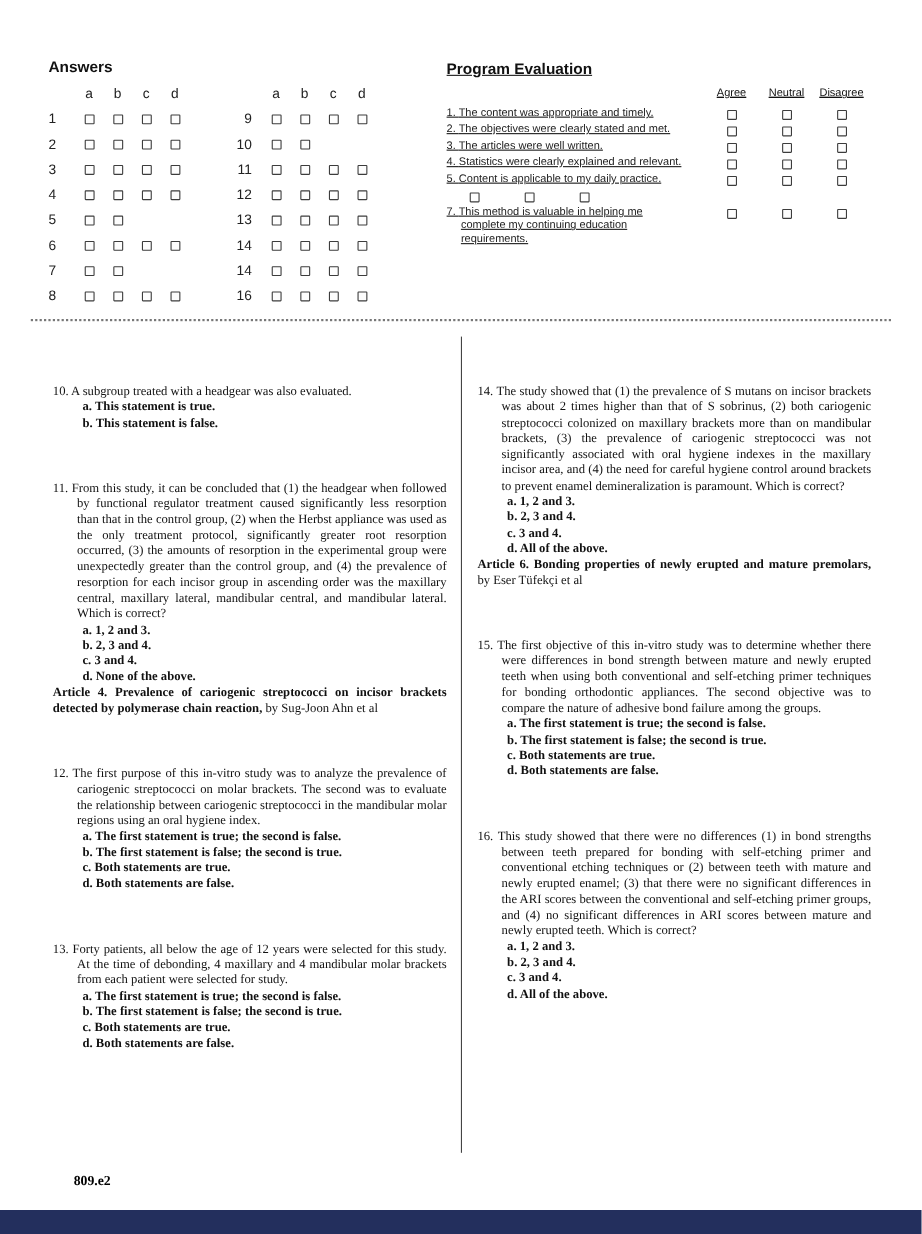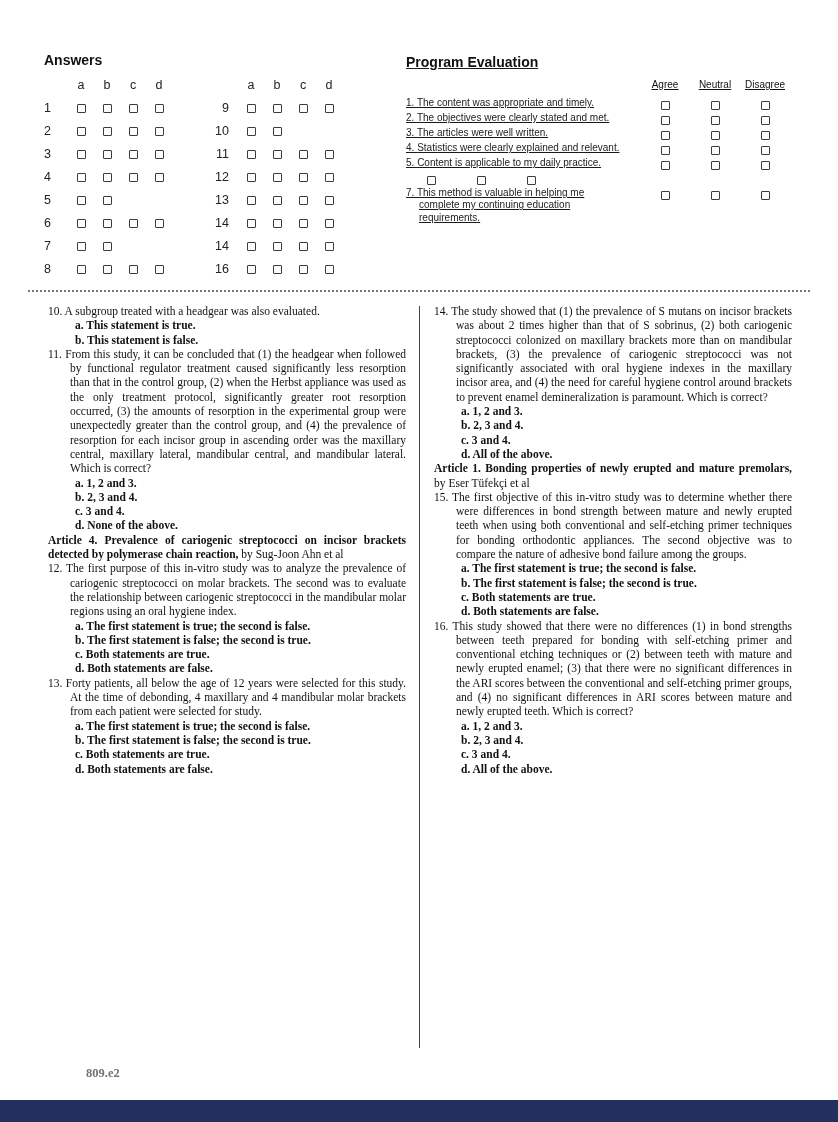--- a/index.html
+++ b/index.html
@@ -36,28 +36,28 @@
     width: 234px; font-size: 10px; line-height: 12.3px; color: #222;
     padding-left: 13px; text-indent: -13px;
   }
   .dotted-divider { border-top: 2px dotted #777; margin: 10px 28px 0 28px; height: 0; }
   .body-columns {
     display: flex; padding: 12px 0 0 48px;
     font-family: "Liberation Serif", serif;
   }
   .col { width: 358px; font-size: 11.5px; line-height: 14.3px; color: #111; }
   .v-divider { width: 1px; background: #444; margin: 2px 14px 0 13px; height: 742px; flex-shrink: 0; }
-  .q-text { text-align: justify; padding-left: 22px; text-indent: -22px; }
+  .q-text { text-align: justify; padding-left: 22px; text-indent: -22px; margin-top: 45px; }
   .option { padding-left: 40px; text-indent: -13px; text-align: left; font-weight: bold; }
   .article-heading { text-align: justify; }
   .article-heading .bold { font-weight: bold; }
   .footer {
-    position: absolute; left: 86px; top: 1066px;
+    position: absolute; left: 67px; top: 1066px;
     font-family: "Liberation Serif", serif; font-weight: bold;
-    font-size: 12.5px; color: #737373;
+    font-size: 12.5px; color: #000000;
   }
   .bottom-bar { position: absolute; left: 0; right: 0; bottom: 0; height: 22px; }
 </style>
 </head>
 <body>
 
 <div class="page">
 
   <div class="top-section">
 
@@ -286,21 +286,21 @@
       </div>
     <div class="v-divider" style="background: rgb(68, 68, 68);"></div>
     <div class="col" id="right-col">
         <div class="question">
           <div class="q-text"><span class="q-num">14.</span> The study showed that (1) the prevalence of S mutans on incisor brackets was about 2 times higher than that of S sobrinus, (2) both cariogenic streptococci colonized on maxillary brackets more than on mandibular brackets, (3) the prevalence of cariogenic streptococci was not significantly associated with oral hygiene indexes in the maxillary incisor area, and (4) the need for careful hygiene control around brackets to prevent enamel demineralization is paramount. Which is correct?</div>
           <div class="option"><span class="opt-letter">a.</span> 1, 2 and 3.</div>
           <div class="option"><span class="opt-letter">b.</span> 2, 3 and 4.</div>
           <div class="option"><span class="opt-letter">c.</span> 3 and 4.</div>
           <div class="option"><span class="opt-letter">d.</span> All of the above.</div>
         </div>
-        <div class="article-heading"><span class="bold">Article 1. Bonding properties of newly erupted and mature premolars, </span><span>by Eser Tüfekçi et al</span></div>
+        <div class="article-heading"><span class="bold">Article 6. Bonding properties of newly erupted and mature premolars, </span><span>by Eser Tüfekçi et al</span></div>
         <div class="question">
           <div class="q-text"><span class="q-num">15.</span> The first objective of this in-vitro study was to determine whether there were differences in bond strength between mature and newly erupted teeth when using both conventional and self-etching primer techniques for bonding orthodontic appliances. The second objective was to compare the nature of adhesive bond failure among the groups.</div>
           <div class="option"><span class="opt-letter">a.</span> The first statement is true; the second is false.</div>
           <div class="option"><span class="opt-letter">b.</span> The first statement is false; the second is true.</div>
           <div class="option"><span class="opt-letter">c.</span> Both statements are true.</div>
           <div class="option"><span class="opt-letter">d.</span> Both statements are false.</div>
         </div>
         <div class="question">
           <div class="q-text"><span class="q-num">16.</span> This study showed that there were no differences (1) in bond strengths between teeth prepared for bonding with self-etching primer and conventional etching techniques or (2) between teeth with mature and newly erupted enamel; (3) that there were no significant differences in the ARI scores between the conventional and self-etching primer groups, and (4) no significant differences in ARI scores between mature and newly erupted teeth. Which is correct?</div>
           <div class="option"><span class="opt-letter">a.</span> 1, 2 and 3.</div>

